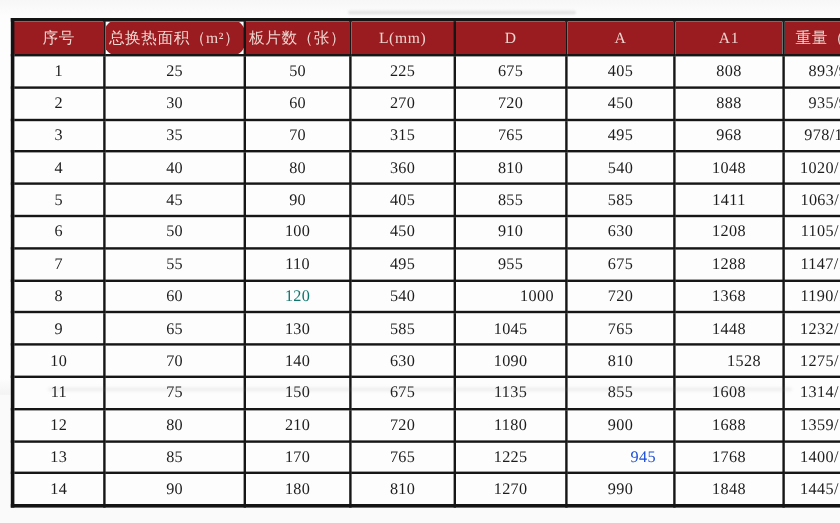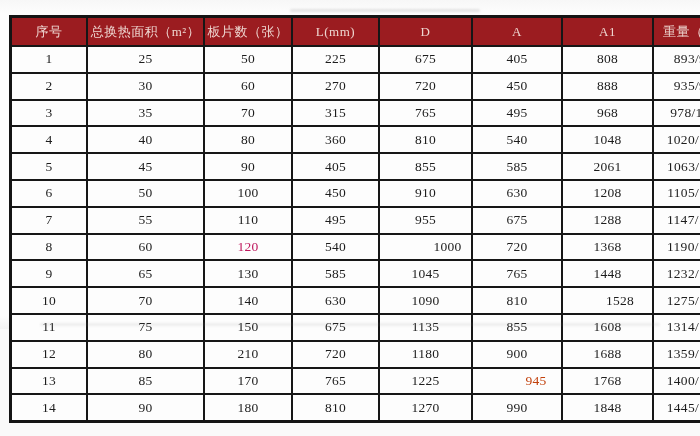--- a/index.html
+++ b/index.html
@@ -66,21 +66,21 @@
 </head>
 <body>
 
 <div class="page">
   <div class="scan-smudge-top"></div>
 
   <table class="spec">
     <thead>
       <tr>
           <th style="width: 70px; background: rgb(155, 28, 32); color: rgb(238, 214, 208);">序号</th>
-          <th style="width: 111px; background: rgb(155, 28, 32); color: rgb(238, 214, 208);">总换热面积（m²）</th>
+          <th style="width: 111px; background: rgb(155, 28, 32); color: rgb(238, 214, 208); border-radius: 10px;">总换热面积（m²）</th>
           <th style="width: 82px; background: rgb(155, 28, 32); color: rgb(238, 214, 208);">板片数（张）</th>
           <th style="width: 81px; background: rgb(155, 28, 32); color: rgb(238, 214, 208); margin-left: 43px;">L(mm)</th>
           <th style="width: 87px; background: rgb(155, 28, 32); color: rgb(238, 214, 208);">D</th>
           <th style="width: 84px; background: rgb(155, 28, 32); color: rgb(238, 214, 208);">A</th>
           <th style="width: 85px; background: rgb(155, 28, 32); color: rgb(238, 214, 208);">A1</th>
           <th style="width: 82px; background: rgb(155, 28, 32); color: rgb(238, 214, 208);">重量（kg）</th>
         </tr>
     </thead>
     <tbody>
         <tr>
@@ -123,21 +123,21 @@
           <td style="color: rgb(29, 29, 29);">1048</td>
           <td style="color: rgb(29, 29, 29);">1020/1078</td>
         </tr>
         <tr>
           <td style="color: rgb(29, 29, 29);">5</td>
           <td style="color: rgb(29, 29, 29);">45</td>
           <td style="color: rgb(29, 29, 29);">90</td>
           <td style="color: rgb(29, 29, 29);">405</td>
           <td style="color: rgb(29, 29, 29);">855</td>
           <td style="color: rgb(29, 29, 29);">585</td>
-          <td style="color: rgb(29, 29, 29);">2061</td>
+          <td style="color: rgb(29, 29, 29);">1411</td>
           <td style="color: rgb(29, 29, 29);">1063/1125</td>
         </tr>
         <tr>
           <td style="color: rgb(29, 29, 29);">6</td>
           <td style="color: rgb(29, 29, 29);">50</td>
           <td style="color: rgb(29, 29, 29);">100</td>
           <td style="color: rgb(29, 29, 29);">450</td>
           <td style="color: rgb(29, 29, 29);">910</td>
           <td style="color: rgb(29, 29, 29);">630</td>
           <td style="color: rgb(29, 29, 29);">1208</td>
@@ -149,21 +149,21 @@
           <td style="color: rgb(29, 29, 29);">110</td>
           <td style="color: rgb(29, 29, 29);">495</td>
           <td style="color: rgb(29, 29, 29);">955</td>
           <td style="color: rgb(29, 29, 29);">675</td>
           <td style="color: rgb(29, 29, 29);">1288</td>
           <td style="color: rgb(29, 29, 29);">1147/1219</td>
         </tr>
         <tr>
           <td style="color: rgb(29, 29, 29);">8</td>
           <td style="color: rgb(29, 29, 29);">60</td>
-          <td style="color: #be185d;">120</td>
+          <td style="color: #0f766e;">120</td>
           <td style="color: rgb(29, 29, 29);">540</td>
           <td style="color: rgb(29, 29, 29); padding-left: 46px;">1000</td>
           <td style="color: rgb(29, 29, 29);">720</td>
           <td style="color: rgb(29, 29, 29);">1368</td>
           <td style="color: rgb(29, 29, 29);">1190/1265</td>
         </tr>
         <tr>
           <td style="color: rgb(29, 29, 29);">9</td>
           <td style="color: rgb(29, 29, 29);">65</td>
           <td style="color: rgb(29, 29, 29);">130</td>
@@ -202,21 +202,21 @@
           <td style="color: rgb(29, 29, 29);">900</td>
           <td style="color: rgb(29, 29, 29);">1688</td>
           <td style="color: rgb(29, 29, 29);">1359/1450</td>
         </tr>
         <tr>
           <td style="color: rgb(29, 29, 29);">13</td>
           <td style="color: rgb(29, 29, 29);">85</td>
           <td style="color: rgb(29, 29, 29);">170</td>
           <td style="color: rgb(29, 29, 29);">765</td>
           <td style="color: rgb(29, 29, 29);">1225</td>
-          <td style="color: #c2410c; padding-left: 40px;">945</td>
+          <td style="color: #1d4ed8; padding-left: 40px;">945</td>
           <td style="color: rgb(29, 29, 29);">1768</td>
           <td style="color: rgb(29, 29, 29);">1400/1498</td>
         </tr>
         <tr>
           <td style="color: rgb(29, 29, 29);">14</td>
           <td style="color: rgb(29, 29, 29);">90</td>
           <td style="color: rgb(29, 29, 29);">180</td>
           <td style="color: rgb(29, 29, 29);">810</td>
           <td style="color: rgb(29, 29, 29);">1270</td>
           <td style="color: rgb(29, 29, 29);">990</td>

